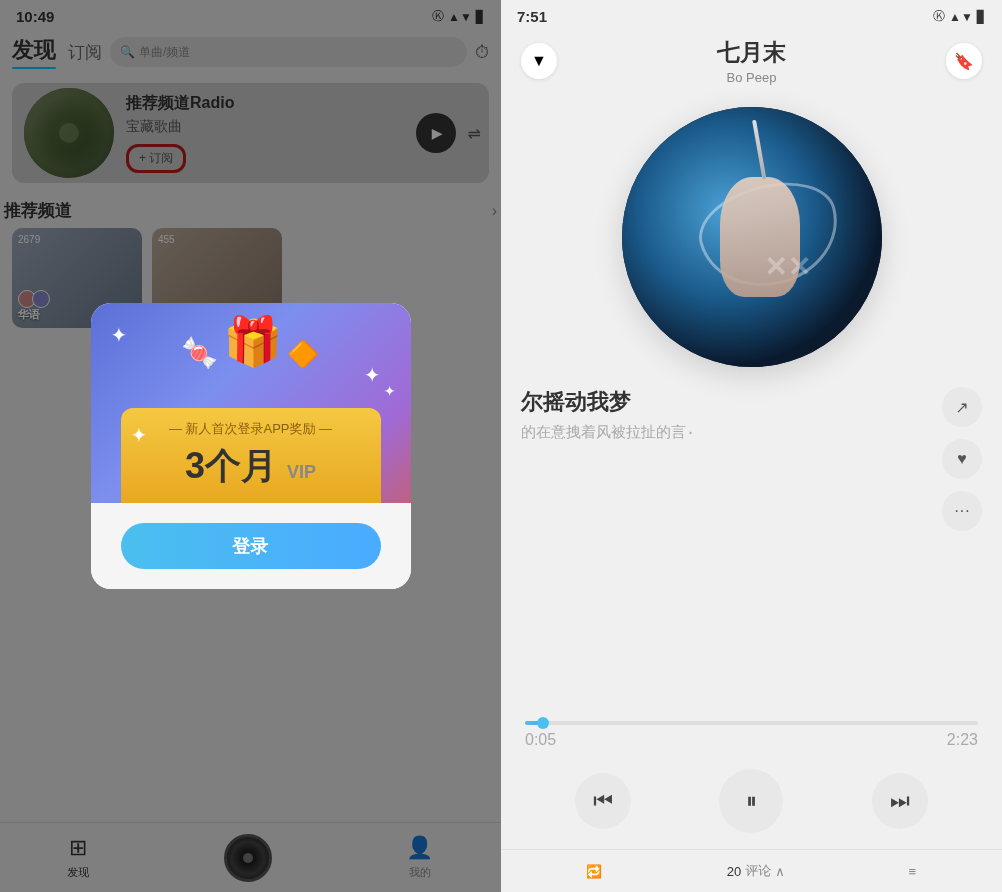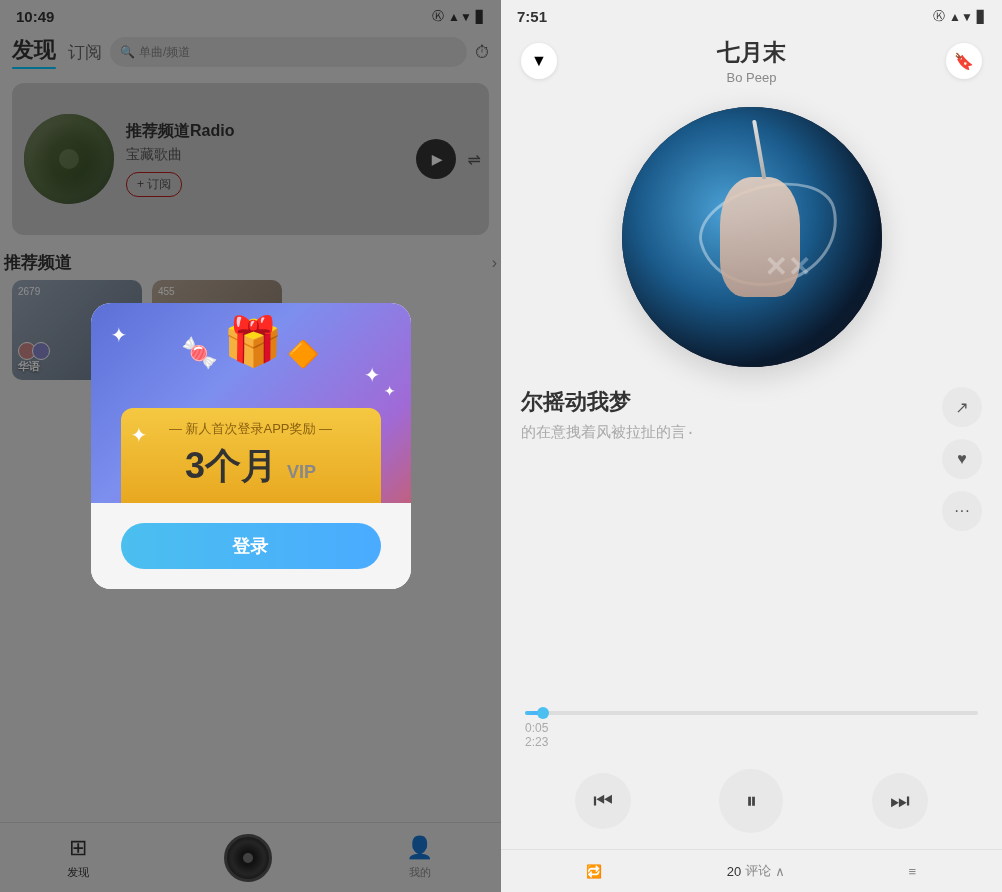--- a/index.html
+++ b/index.html
@@ -96,21 +96,21 @@
     .bell-icon {
       font-size: 18px;
       color: #555;
     }
 
     
     .banner-area {
       margin: 8px 12px;
       background: #c8c8c8;
       border-radius: 12px;
-      height: 152px;
+      height: 100px;
       position: relative;
       display: flex;
       align-items: center;
       overflow: hidden;
       justify-content: space-between;
     }
 
     .banner-vinyl {
       width: 90px;
       height: 90px;
@@ -151,21 +151,21 @@
     }
 
     .banner-subtitle {
       font-size: 14px;
       color: #555;
       margin-top: 4px;
     }
 
     .subscribe-btn {
       background: transparent;
-      border: 1px solid #b91c1c;
+      border: 3px solid #b91c1c;
       border-radius: 12px;
       padding: 3px 10px;
       font-size: 12px;
       color: #555;
       margin-top: 8px;
       display: inline-block;
     }
 
     .play-btn-banner {
       width: 40px;
@@ -627,23 +627,22 @@
       top: 50%;
       transform: translateY(-50%);
       left: 4%;
       margin-left: -6px;
     }
 
     .progress-times {
       display: flex;
       justify-content: space-between;
       margin-top: 6px;
-      font-size: 12px;
+      font-size: 16px;
       color: #aaa;
-      flex-direction: column;
     }
 
     
     .player-controls {
       display: flex;
       align-items: center;
       justify-content: space-around;
       padding: 16px 30px;
     }
 

